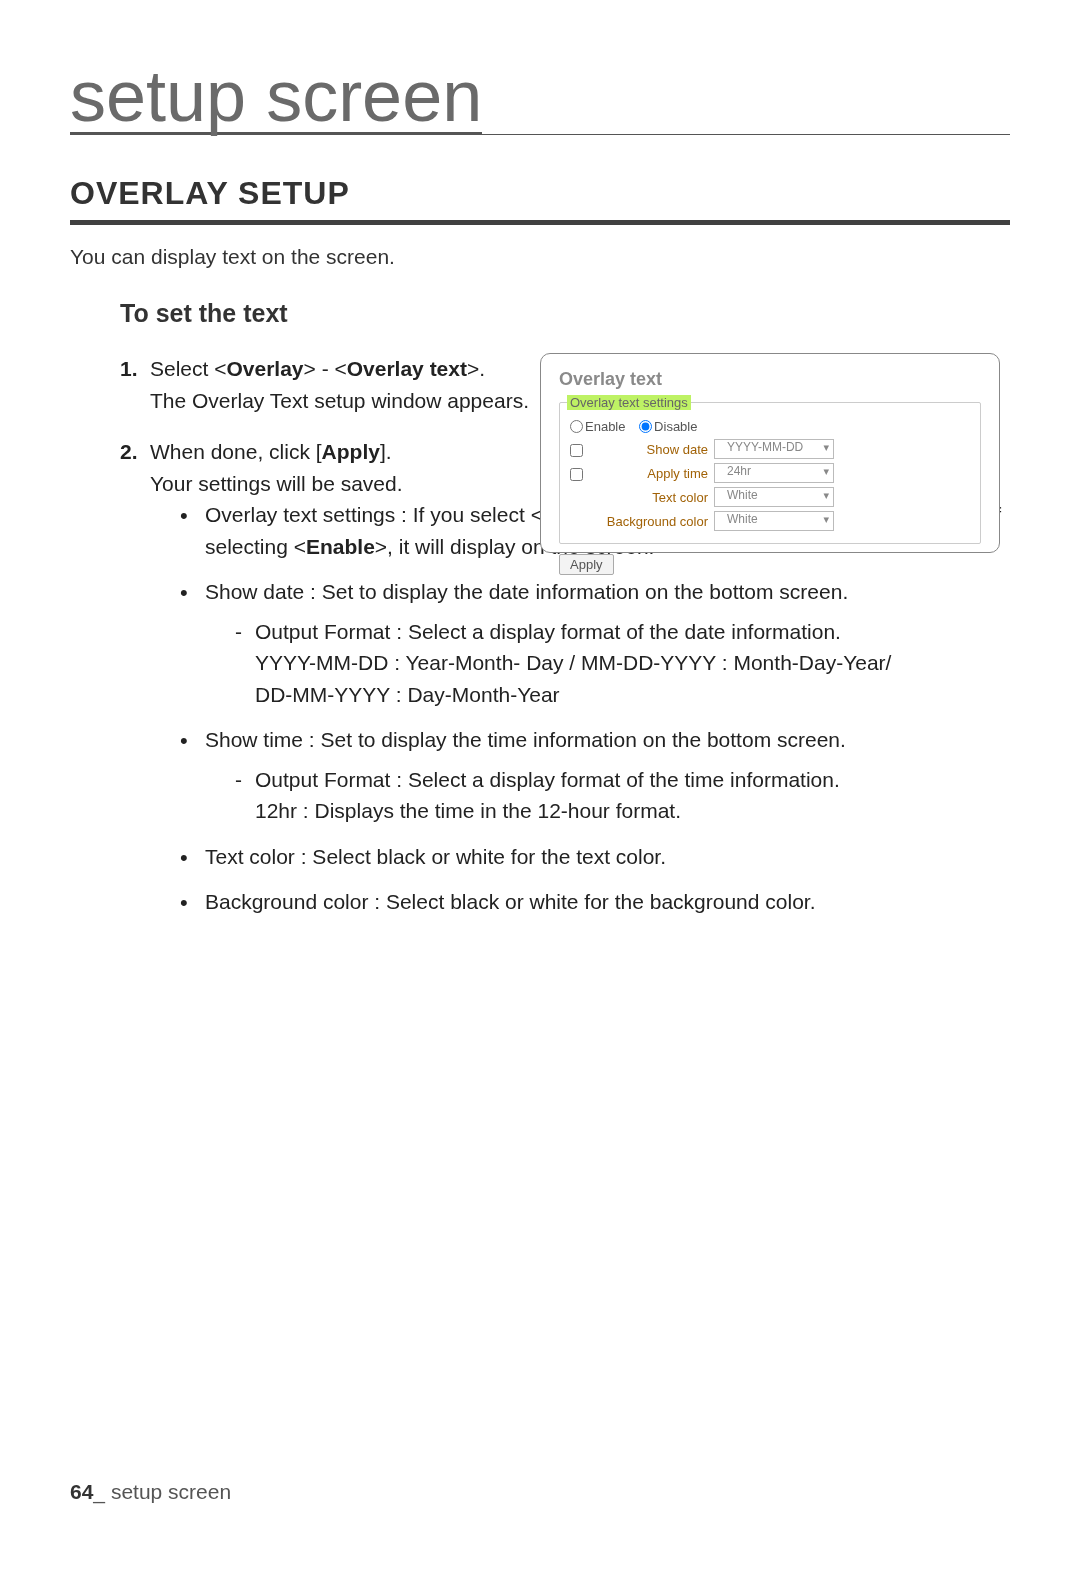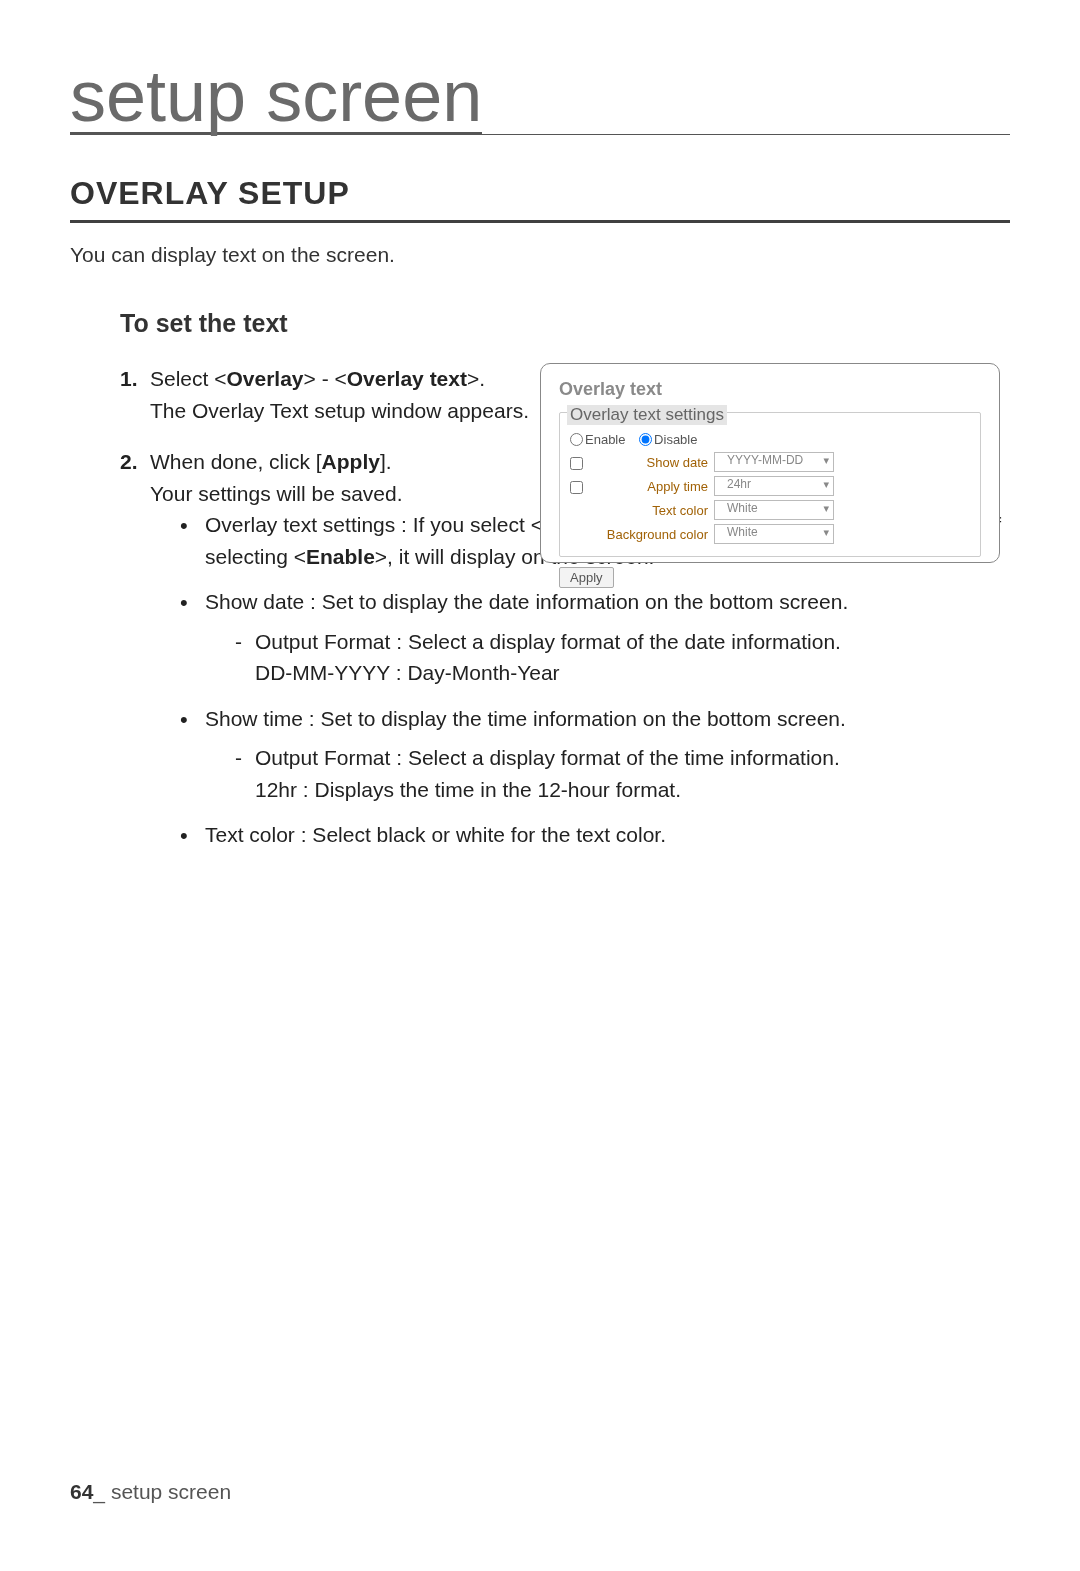--- a/index.html
+++ b/index.html
@@ -1,41 +1,41 @@
 <!DOCTYPE html>
 <html><head>
 <meta charset="utf-8">
 <style>
   * { box-sizing: border-box; margin: 0; padding: 0; }
   html, body { width: 1080px; height: 1571px; background: #fff; font-family: Arial, Helvetica, sans-serif; color: #222; }
   .page { padding: 60px 70px 40px 70px; position: relative; height: 100%; }
   .title-bar { border-bottom: 1px solid #555; margin-bottom: 40px; }
   .title { font-size: 72px; font-weight: 300; letter-spacing: 0px; color: #6a6a6a; font-family: Arial, Helvetica, sans-serif; line-height: 1; padding-bottom: 0px; display: inline-block; }
   .title-under { border-bottom: 2px solid #555; display: inline-block; }
-  .section-heading { font-size: 32px; font-weight: bold; letter-spacing: 1px; color: #333; border-bottom: 3px solid #404040; padding-bottom: 8px; margin-bottom: 20px; }
-  .intro-text { font-size: 21px; color: #333; margin-bottom: 42px; }
+  .section-heading { font-size: 32px; font-weight: bold; letter-spacing: 1px; color: #333; border-bottom: 5px solid #404040; padding-bottom: 8px; margin-bottom: 20px; }
+  .intro-text { font-size: 21px; color: #333; margin-bottom: 30px; }
   .indent-block { padding-left: 50px; }
   .sub-heading { font-size: 25px; font-weight: bold; color: #333; margin-bottom: 25px; }
   ol.steps { list-style: none; padding-left: 0; }
   ol.steps > li { font-size: 21px; line-height: 1.5; margin-bottom: 20px; position: relative; padding-left: 30px; }
   ol.steps > li .num { position: absolute; left: 0; font-weight: bold; }
   .bold { font-weight: bold; }
   ul.bullets { list-style: none; padding-left: 30px; }
   ul.bullets > li { font-size: 21px; line-height: 1.5; margin-bottom: 14px; position: relative; padding-left: 25px; }
   ul.bullets > li:before { content: "•"; position: absolute; left: 0; top: 0; font-size: 22px; }
   .sub-list { padding-left: 30px; margin-top: 8px; }
   .sub-list .dash-item { font-size: 21px; line-height: 1.5; position: relative; padding-left: 20px; }
   .sub-list .dash-item:before { content: "-"; position: absolute; left: 0; }
   .sub-list .plain { font-size: 21px; line-height: 1.5; padding-left: 20px; }
   .content-row { position: relative; }
   .left-col { width: 420px; }
   .screenshot-box { position: absolute; left: 420px; top: 0; width: 460px; height: 200px; border: 1px solid #888; border-radius: 10px; padding: 15px 18px 12px 18px; background: #fff; }
   .shot-title { font-size: 18px; font-weight: bold; color: #8a8a8a; margin-bottom: 12px; }
   .fieldset { border: 1px solid #ccc; border-radius: 2px; padding: 6px 10px 8px 10px; font-size: 13px; color: #555; }
-  .fieldset-legend { font-size: 17px; color: #666; background: #e5e5e5; padding: 0 3px; position: relative; top: -14px; left: -3px; display: inline-block; margin-bottom: -10px; }
+  .fieldset-legend { font-size: 13px; color: #666; background: #bef264; padding: 0 3px; position: relative; top: -14px; left: -3px; display: inline-block; margin-bottom: -10px; }
   .radio-row { font-size: 13px; color: #555; margin-top: -6px; margin-bottom: 5px; }
   .radio-row input { vertical-align: middle; margin-right: 2px; }
   .radio-row label { margin-right: 10px; vertical-align: middle; }
   .grid-row { display: flex; align-items: center; margin-bottom: 4px; }
   .grid-check { width: 24px; }
   .grid-check input { vertical-align: middle; }
   .grid-label { width: 120px; text-align: right; padding-right: 6px; font-size: 13px; color: #a16207; }
   .grid-select { width: 120px; height: 20px; font-size: 12px; color: #888; border: 1px solid #bbb; padding: 0 12px; background: #fff; position: relative; }
   .grid-select:after { content: "▾"; position: absolute; right: 4px; top: 1px; color: #888; font-size: 11px; }
   .apply-btn { margin-top: 10px; display: inline-block; border: 1px solid #aaa; border-radius: 2px; font-size: 13px; color: #555; padding: 2px 10px; background: #f3f3f3; cursor: pointer; }
@@ -74,31 +74,33 @@
           </div>
 
           <ul class="bullets">
             <li>
               <span>Overlay text settings : If you select &lt;</span><span class="bold">Disable</span><span>&gt;, the overlay text will not be displayed; If selecting &lt;</span><span class="bold">Enable</span><span>&gt;, it will display on the screen.</span>
             </li>
             <li>
               <span>Show date : Set to display the date information on the bottom screen.</span>
               <div class="sub-list">
                 <div class="dash-item">Output Format : Select a display format of the date information.</div>
+                <div class="plain">YYYY-MM-DD : Year-Month- Day / MM-DD-YYYY : Month-Day-Year/</div>
                 <div class="plain">DD-MM-YYYY : Day-Month-Year</div>
               </div>
             </li>
             <li>
               <span>Show time : Set to display the time information on the bottom screen.</span>
               <div class="sub-list">
                 <div class="dash-item">Output Format : Select a display format of the time information.</div>
                 <div class="plain">12hr : Displays the time in the 12-hour format.</div>
               </div>
             </li>
             <li>Text color : Select black or white for the text color.</li>
+            <li>Background color : Select black or white for the background color.</li>
           </ul>
         </li>
       </ol>
 
       <div class="screenshot-box">
         <div class="shot-title">Overlay text</div>
         <div class="fieldset">
           <span class="fieldset-legend">Overlay text settings</span>
           <div class="radio-row">
             <input type="radio" name="ov" style=""><label>Enable</label>

